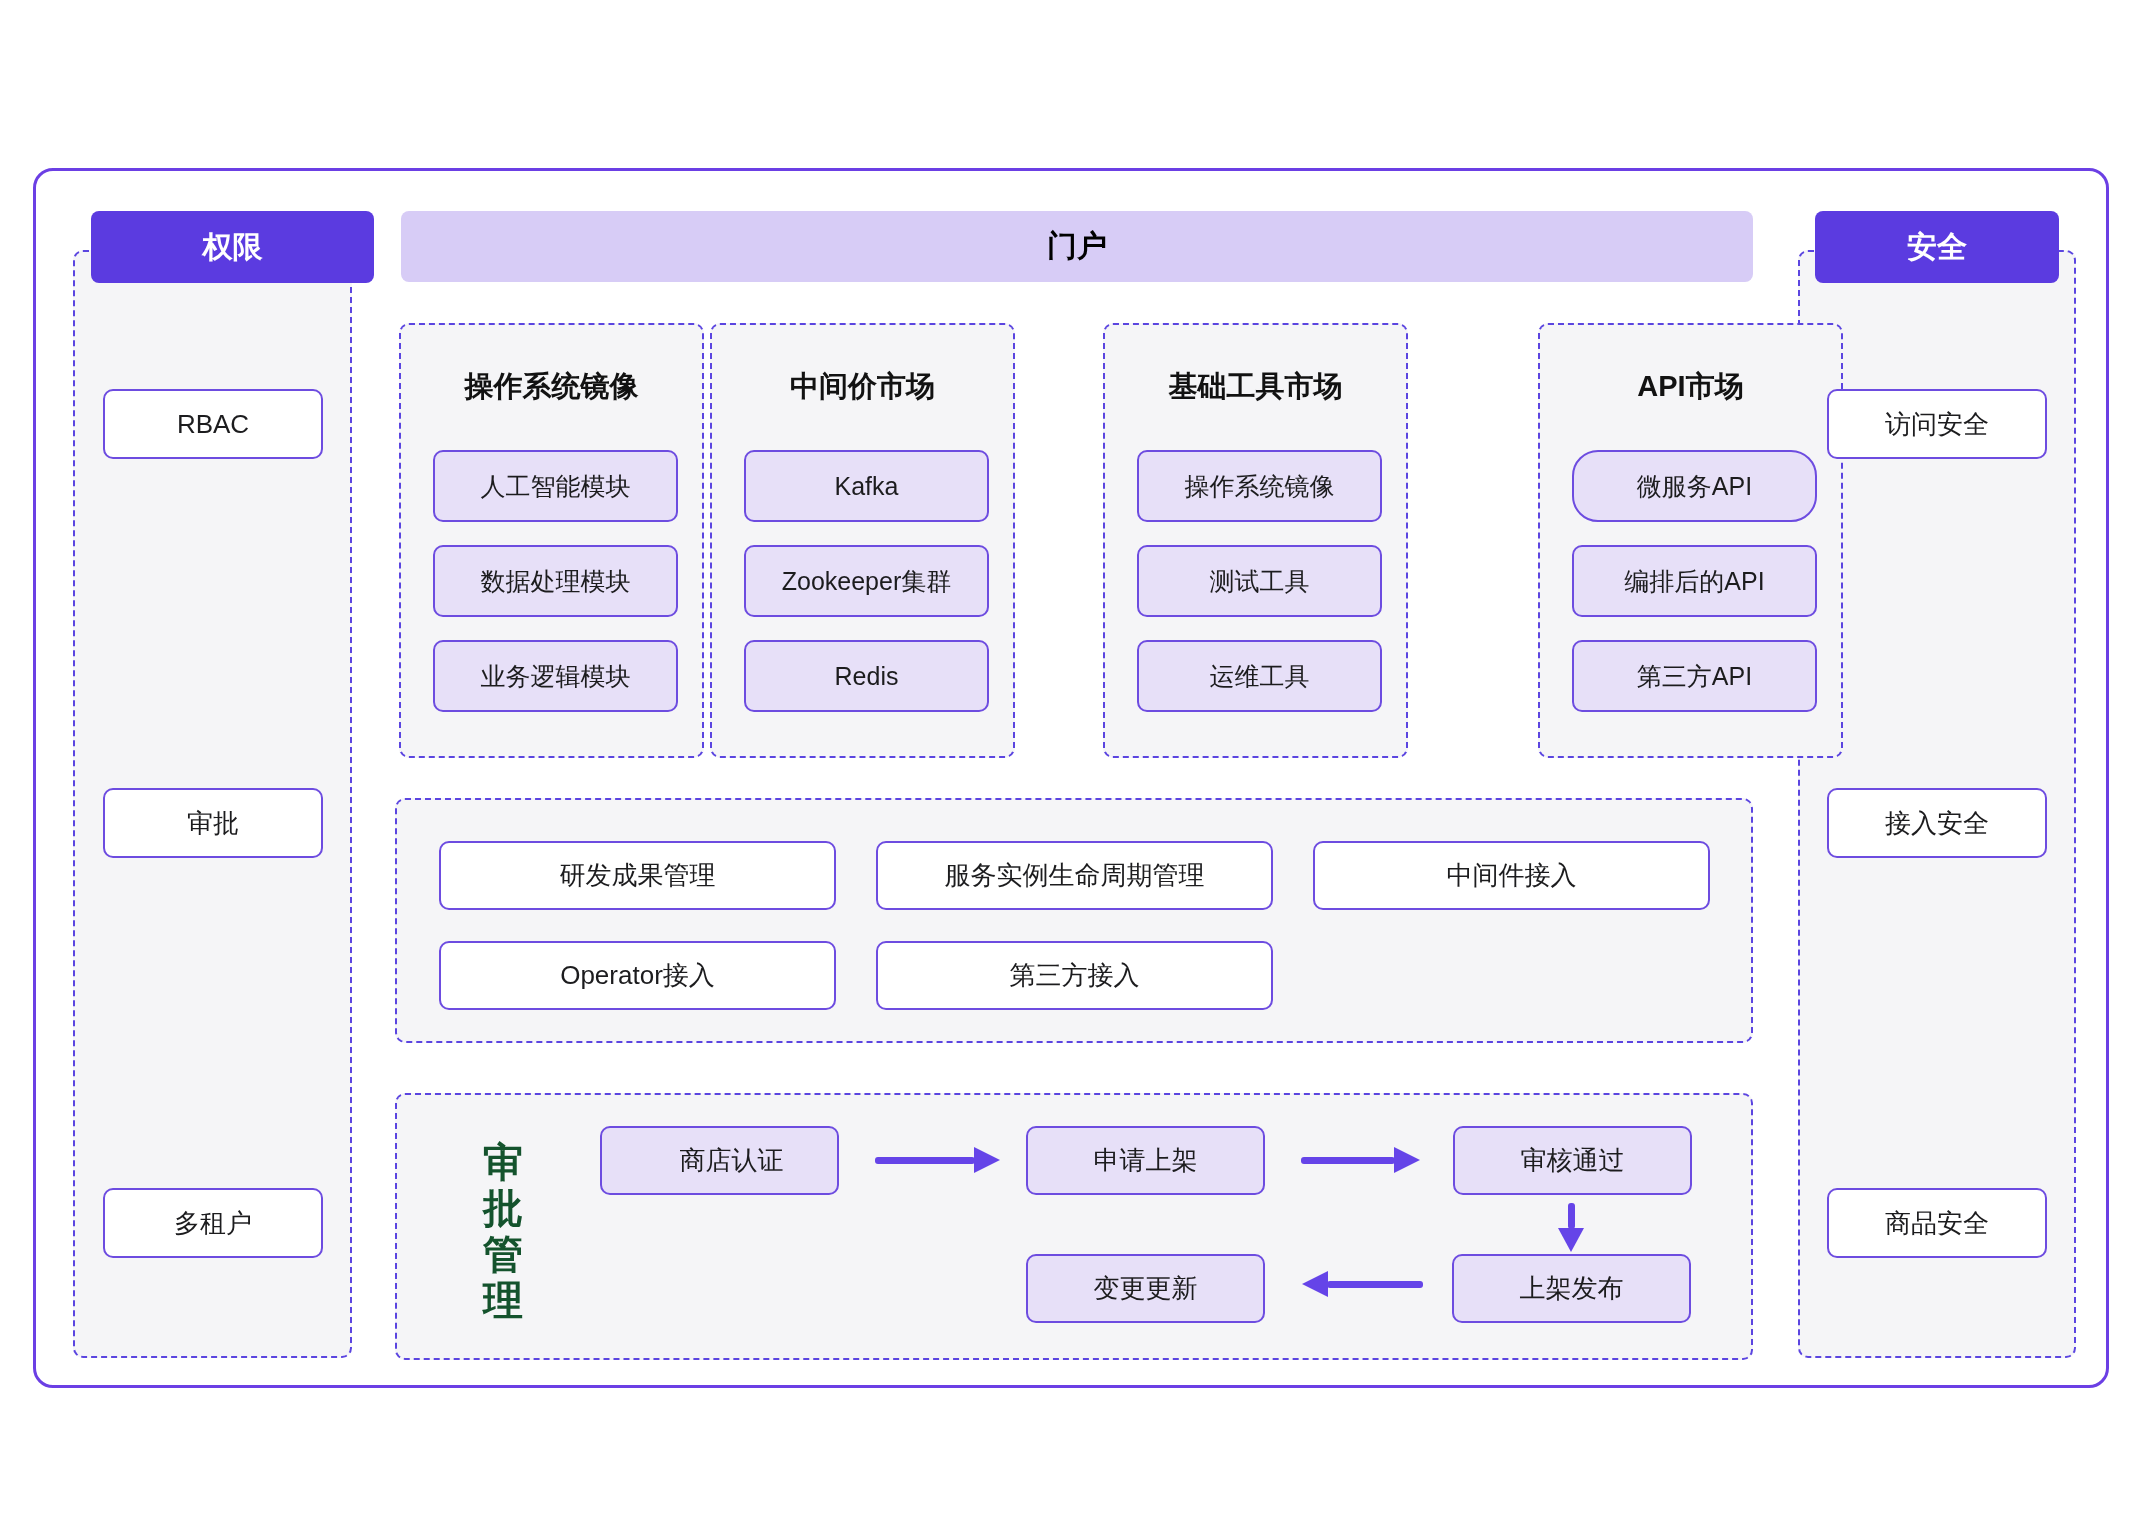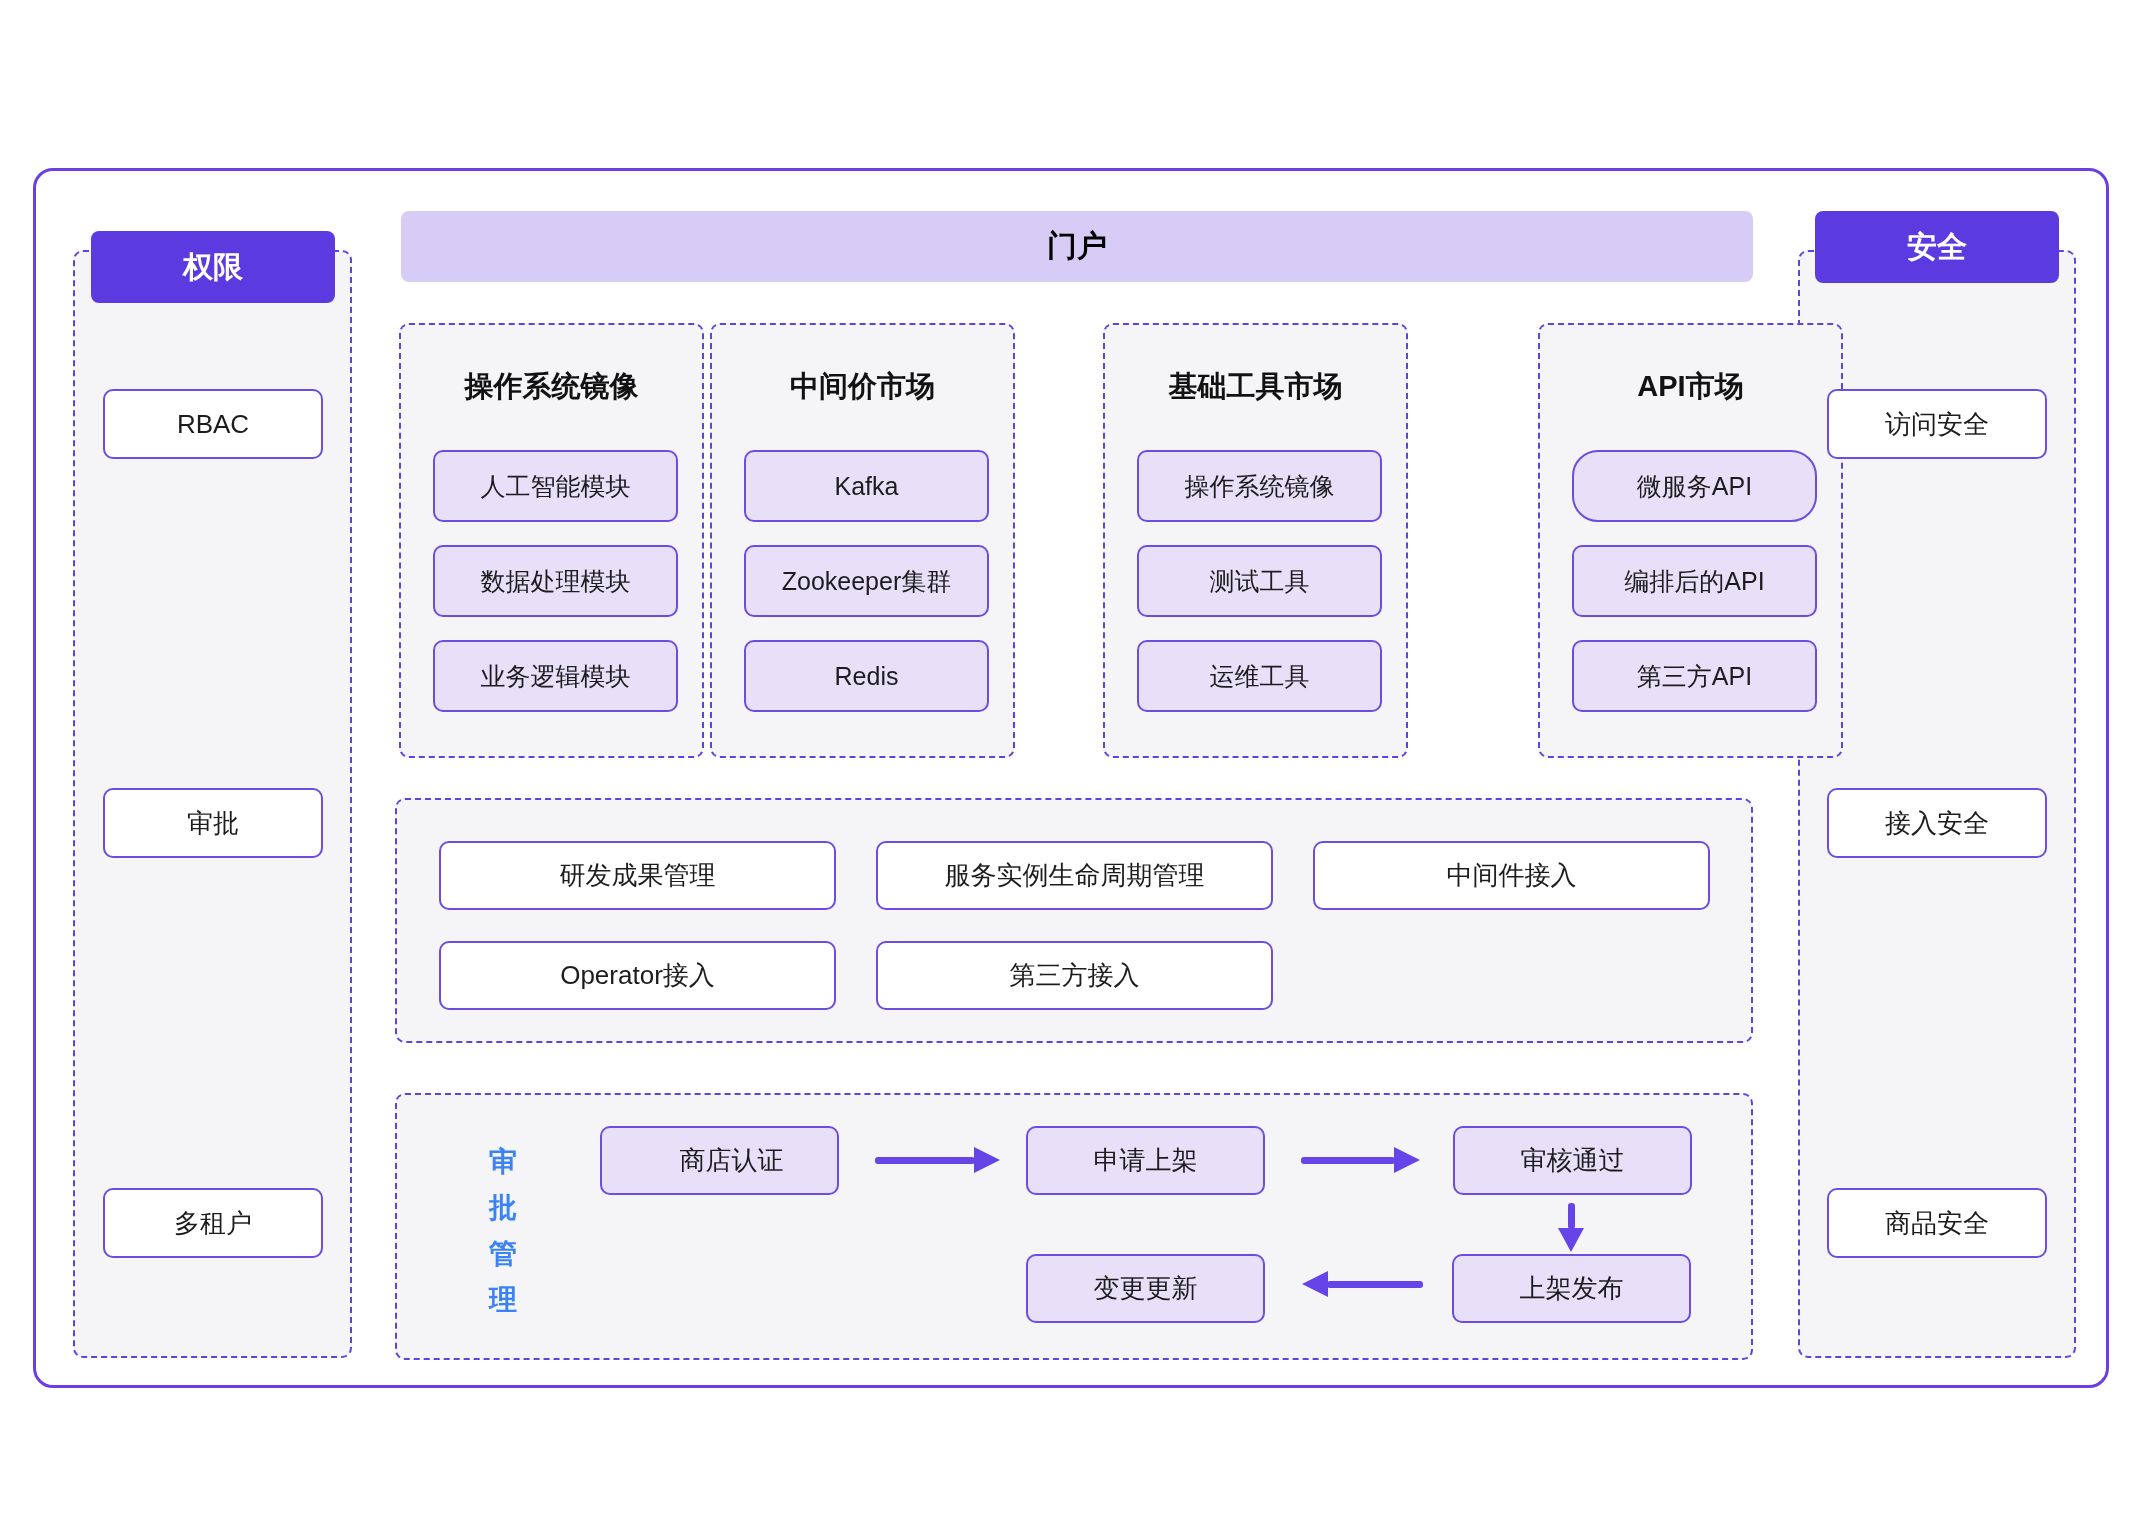--- a/index.html
+++ b/index.html
@@ -27,21 +27,21 @@
     border:2px solid #6d4ce0;border-radius:10px;font-size:26px;color:#1c1c1e;z-index:2;
   }
   .node.white{background:#ffffff;}
   .node.lav{background:#e7e0f8;}
   .mcol-title{
     position:absolute;left:0;right:0;top:42px;text-align:center;
     font-weight:bold;font-size:29px;color:#121212;
   }
   .mitem{position:absolute;left:32px;width:241px;height:68px;font-size:25px;}
   .vlabel{
-    font-weight:bold;font-size:28px;line-height:46px;color:#3b82f6;
+    font-weight:bold;font-size:40px;line-height:46px;color:#14532d;
     width:40px;word-break:break-all;text-align:center;z-index:2;
   }
   
   .arr-h{position:absolute;height:7px;background:#6544e8;border-radius:3px;z-index:2;}
   .arr-h.right::after{
     content:'';position:absolute;right:-25px;top:-10px;
     border-left:26px solid #6544e8;border-top:13.5px solid transparent;border-bottom:13.5px solid transparent;
   }
   .arr-h.left::after{
     content:'';position:absolute;left:-25px;top:-10px;
@@ -52,21 +52,21 @@
     content:'';position:absolute;bottom:-23px;left:-10px;
     border-top:24px solid #6544e8;border-left:13.5px solid transparent;border-right:13.5px solid transparent;
   }
 </style>
 </head>
 <body>
 
 <div class="abs outer" style="left:33px;top:168px;width:2076px;height:1220px;">
 
   <div class="abs panel" style="left:37px;top:79px;width:279px;height:1108px;"></div>
-  <div class="abs pill" style="left:55px;top:40px;width:244px;height:72px;margin-top:20px;">
+  <div class="abs pill" style="left:55px;top:40px;width:283px;height:72px;">
     <span>权限</span>
   </div>
   <div class="abs node white" style="left:67px;top:218px;width:220px;height:70px;">
     <span>RBAC</span>
   </div>
   <div class="abs node white" style="left:67px;top:617px;width:220px;height:70px;">
     <span>审批</span>
   </div>
   <div class="abs node white" style="left:67px;top:1017px;width:220px;height:70px;">
     <span>多租户</span>

